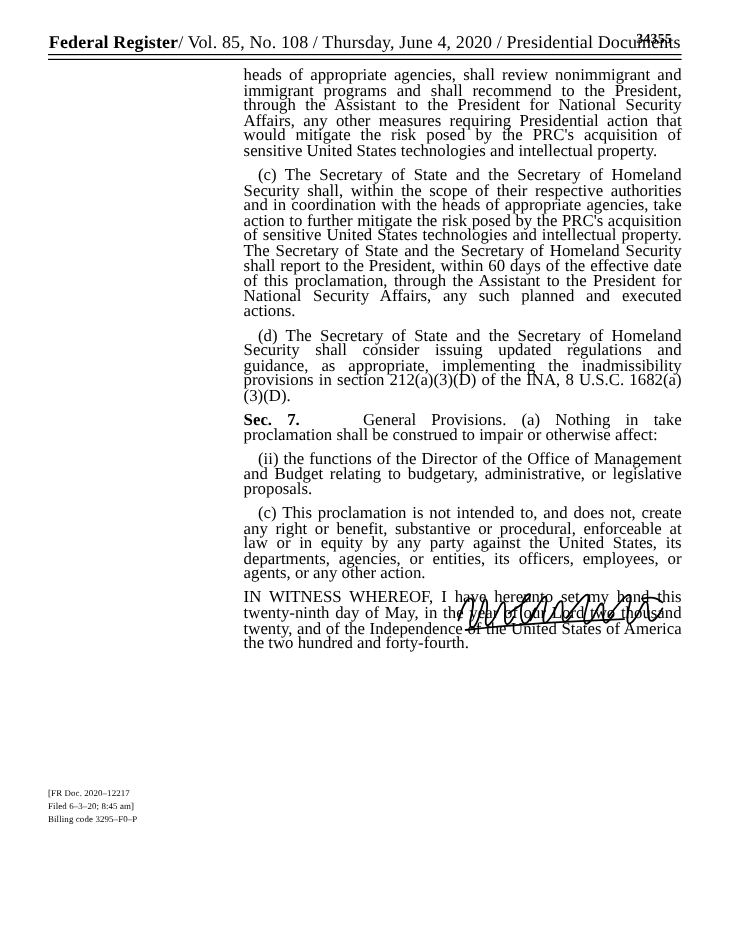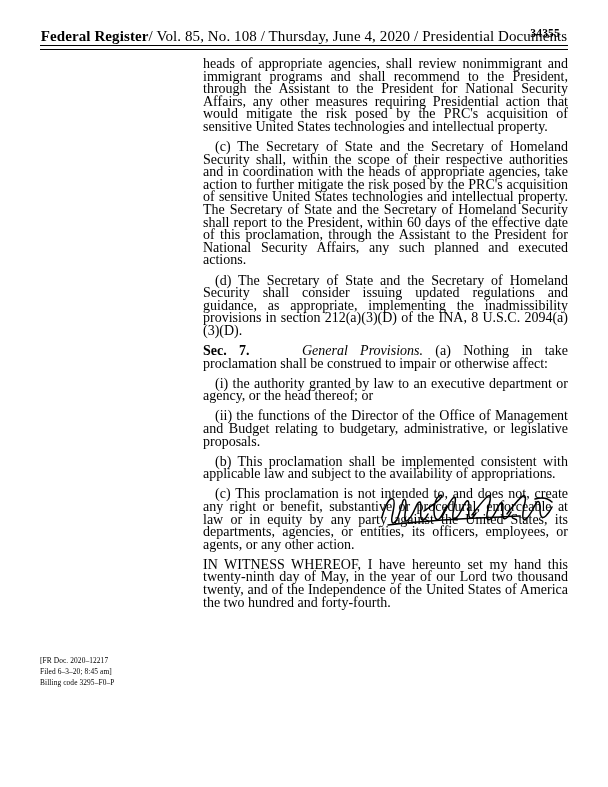--- a/index.html
+++ b/index.html
@@ -81,21 +81,20 @@
     margin-top: 7.5px;
   }
   p.indent {
     text-indent: 12px;
   }
   .sec-head {
     font-weight: bold;
     font-family: Liberation Serif, serif;
   }
   .sec-title {
-    font-style: italic;
     margin-left: 40px;
   }
   
   .signature {
     position: absolute;
     left: 380px;
     top: 487px;
     width: 180px;
     height: 50px;
   }
@@ -131,29 +130,27 @@
 
   <div class="rule-top"></div>
   <div class="rule-top2"></div>
 
   <div class="column">
 
     <p class="body">heads of appropriate agencies, shall review nonimmigrant and immigrant programs and shall recommend to the President, through the Assistant to the President for National Security Affairs, any other measures requiring Presidential action that would mitigate the risk posed by the PRC's acquisition of sensitive United States technologies and intellectual property.</p>
 
     <p class="body indent">(c) The Secretary of State and the Secretary of Homeland Security shall, within the scope of their respective authorities and in coordination with the heads of appropriate agencies, take action to further mitigate the risk posed by the PRC's acquisition of sensitive United States technologies and intellectual property. The Secretary of State and the Secretary of Homeland Security shall report to the President, within 60 days of the effective date of this proclamation, through the Assistant to the President for National Security Affairs, any such planned and executed actions.</p>
 
-    <p class="body indent">(d) The Secretary of State and the Secretary of Homeland Security shall consider issuing updated regulations and guidance, as appropriate, implementing the inadmissibility provisions in section 212(a)(3)(D) of the INA, 8 U.S.C. 2094(a)(3)(D).</p>
+    <p class="body indent">(d) The Secretary of State and the Secretary of Homeland Security shall consider issuing updated regulations and guidance, as appropriate, implementing the inadmissibility provisions in section 212(a)(3)(D) of the INA, 8 U.S.C. 1682(a)(3)(D).</p>
 
     <p class="body"><span class="sec-head">Sec. 7.</span> <span class="sec-title">General Provisions.</span><span> (a) Nothing in take proclamation shall be construed to impair or otherwise affect:</span></p>
 
-    <p class="body indent">(i) the authority granted by law to an executive department or agency, or the head thereof; or</p>
 
     <p class="body indent">(ii) the functions of the Director of the Office of Management and Budget relating to budgetary, administrative, or legislative proposals.</p>
 
-    <p class="body indent">(b) This proclamation shall be implemented consistent with applicable law and subject to the availability of appropriations.</p>
 
     <p class="body indent">(c) This proclamation is not intended to, and does not, create any right or benefit, substantive or procedural, enforceable at law or in equity by any party against the United States, its departments, agencies, or entities, its officers, employees, or agents, or any other action.</p>
 
     <p class="body">IN WITNESS WHEREOF, I have hereunto set my hand this twenty-ninth day of May, in the year of our Lord two thousand twenty, and of the Independence of the United States of America the two hundred and forty-fourth.</p>
 
   </div>
 
   <div class="signature">
     <svg width="180" height="50" viewBox="0 0 180 50" xmlns="http://www.w3.org/2000/svg" aria-hidden="true">
       <g fill="none" stroke="#000" stroke-width="1.5" stroke-linecap="round" stroke-linejoin="round">

